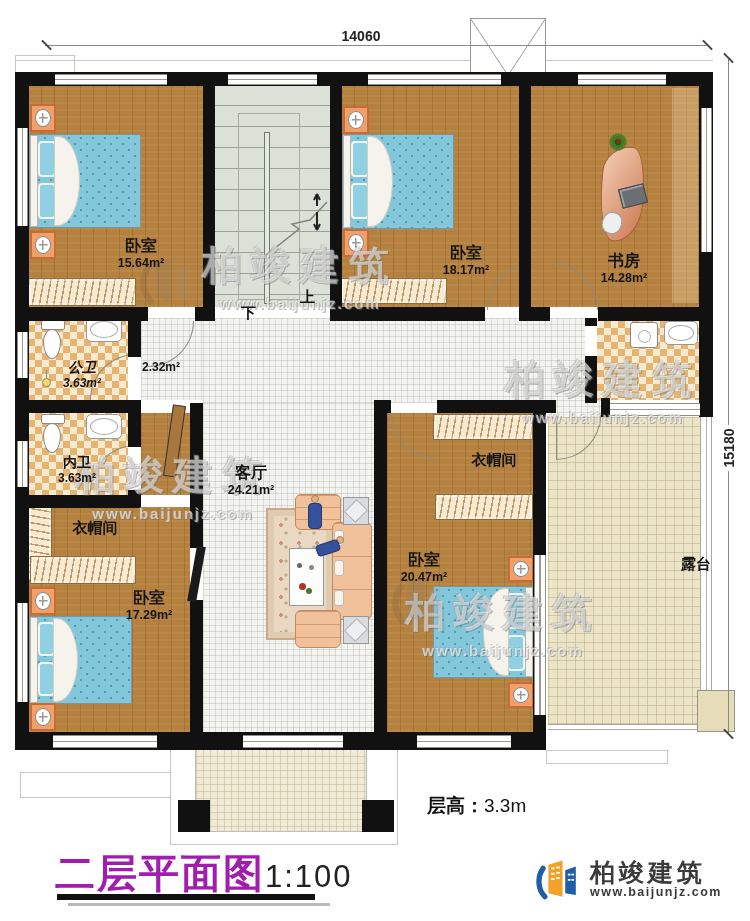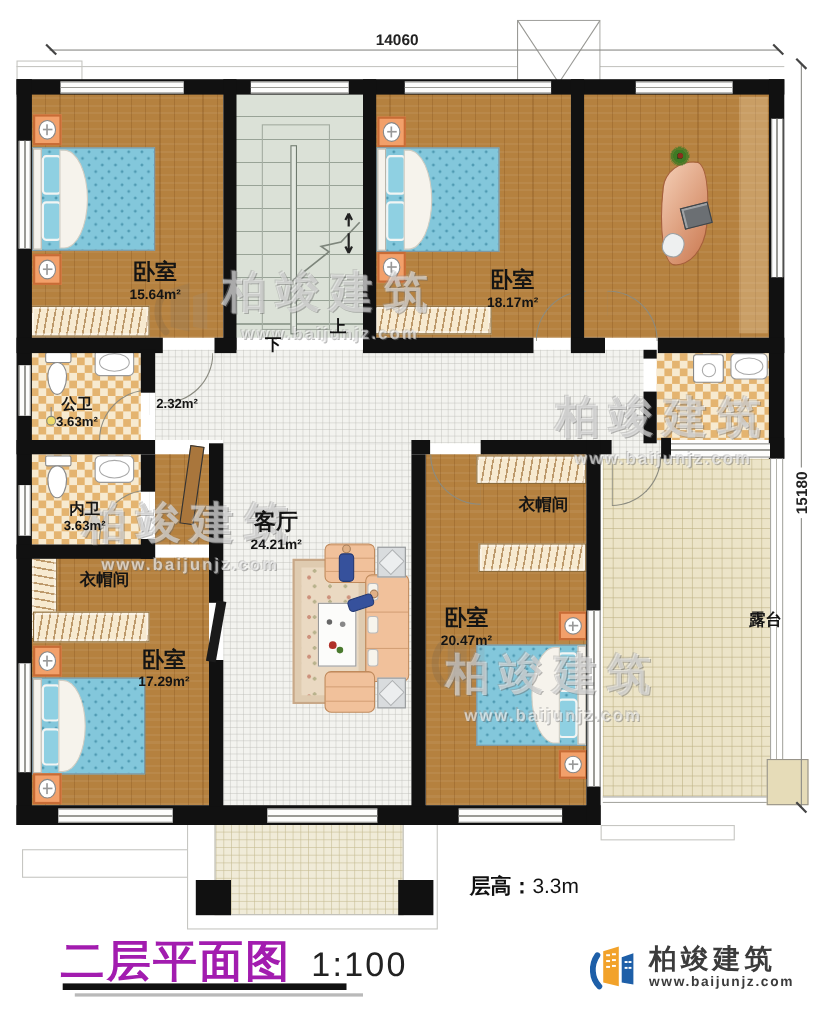--- a/index.html
+++ b/index.html
@@ -67,41 +67,41 @@
   .desk{position:absolute;z-index:10;background:linear-gradient(115deg,#f4cdb4,#cb7a52);border:1px solid #a55f3c;
     border-radius:65% 35% 60% 40%/28% 60% 40% 72%;transform:rotate(6deg);}
   .mon{position:absolute;z-index:11;background:#6b6f73;border:1px solid #3f4346;transform:rotate(-14deg);
     box-shadow:inset 2px 2px 0 rgba(255,255,255,.35);}
   .chr{position:absolute;z-index:11;background:#eef0f0;border:1px solid #9aa0a3;border-radius:45%;transform:rotate(18deg);}
   .plant{position:absolute;z-index:11;border-radius:50%;
     background:radial-gradient(circle,#275018 0 3px,#3e7a24 3px 6px,rgba(62,122,36,.8) 6px 8px,rgba(62,122,36,.35) 8px 9px,transparent 9px);}
   .leafdot{position:absolute;width:5px;height:5px;border-radius:50%;background:#8a2f1e;z-index:12;}
   
   .rlbl{position:absolute;z-index:35;text-align:center;color:#141414;line-height:1.18;white-space:nowrap;}
-  .rlbl .n{display:block;font-weight:bold;font-size:20px;}
+  .rlbl .n{display:block;font-weight:bold;font-size:16px;}
   .rlbl .a{display:block;font-weight:bold;font-size:12.5px;}
   .rlbl.sm .n{font-size:14px;}
   .rlbl.sm .a{font-size:12px;}
   .stxt{position:absolute;z-index:35;font-weight:bold;font-size:15px;color:#111;}
   
   .wm{position:absolute;z-index:30;text-align:center;pointer-events:none;}
   .wm .t{display:block;font-weight:bold;font-size:40px;letter-spacing:9px;color:rgba(255,255,255,.5);
     text-shadow:1px 1px 0 rgba(105,105,105,.45),-1px -1px 0 rgba(150,150,150,.4);}
   .wm .u{display:block;margin-top:2px;font-weight:bold;font-size:15px;letter-spacing:2px;color:rgba(255,255,255,.6);
     text-shadow:1px 1px 0 rgba(105,105,105,.45),-1px -1px 0 rgba(150,150,150,.4);}
   .ghost{position:absolute;z-index:30;opacity:.16;pointer-events:none;}
   
   .dimline{position:absolute;z-index:40;background:#8a8a86;}
   .tick{position:absolute;z-index:41;width:13px;height:2px;background:#444;transform:rotate(45deg);}
   .dimtxt{position:absolute;z-index:41;background:#fff;font-weight:bold;font-size:14px;color:#222;text-align:center;}
   .ann{position:absolute;z-index:40;font-size:19px;color:#111;white-space:nowrap;}
   .ann b{font-weight:bold;}
   #titleblk{position:absolute;z-index:40;left:55px;top:846px;display:flex;align-items:baseline;}
   #titleblk .tt{font-size:40px;font-weight:bold;color:#a21caf;letter-spacing:2px;}
-  #titleblk .sc{font-size:31px;color:#222;margin-left:18px;letter-spacing:2px;}
+  #titleblk .sc{font-size:31px;color:#222;letter-spacing:2px;}
   #logo{position:absolute;z-index:40;left:536px;top:856px;display:flex;align-items:center;}
   #logo .col{margin-left:8px;}
   #logo .bn{display:block;font-size:25px;font-weight:bold;color:#3b3b3b;letter-spacing:4px;line-height:1.05;}
   #logo .bu{display:block;font-size:12.5px;font-weight:bold;color:#3b3b3b;letter-spacing:1.5px;}
 </style>
 </head>
 <body>
 
 <div id="stage">
 
@@ -317,24 +317,28 @@
     </div>
 
   <div class="rlbl" style="left:95px;top:237px;width:92px;">
     <span class="n">卧室</span>
     <span class="a">15.64m²</span>
   </div>
   <div class="rlbl" style="left:420px;top:244px;width:92px;">
     <span class="n">卧室</span>
     <span class="a">18.17m²</span>
   </div>
+  <div class="rlbl" style="left:578px;top:252px;width:92px;">
+    <span class="n">书房</span>
+    <span class="a">14.28m²</span>
+  </div>
   <div class="rlbl sm" style="left:126px;top:360px;width:70px;">
     <span class="a">2.32m²</span>
   </div>
-  <div class="rlbl sm" style="left:24px;top:359px;width:92px;">
+  <div class="rlbl sm" style="left:36px;top:359px;width:92px;font-style:italic;">
     <span class="n">公卫</span>
     <span class="a">3.63m²</span>
   </div>
   <div class="rlbl sm" style="left:31px;top:454px;width:92px;">
     <span class="n">内卫</span>
     <span class="a">3.63m²</span>
   </div>
   <div class="rlbl" style="left:205px;top:464px;width:92px;">
     <span class="n">客厅</span>
     <span class="a">24.21m²</span>

